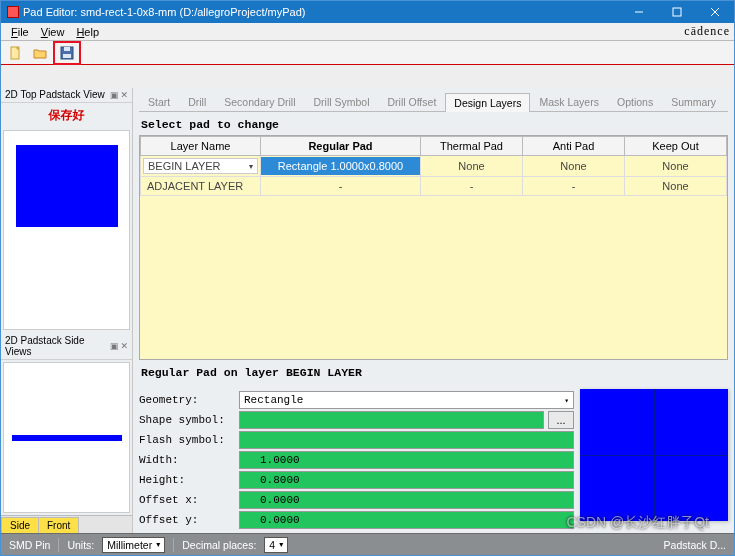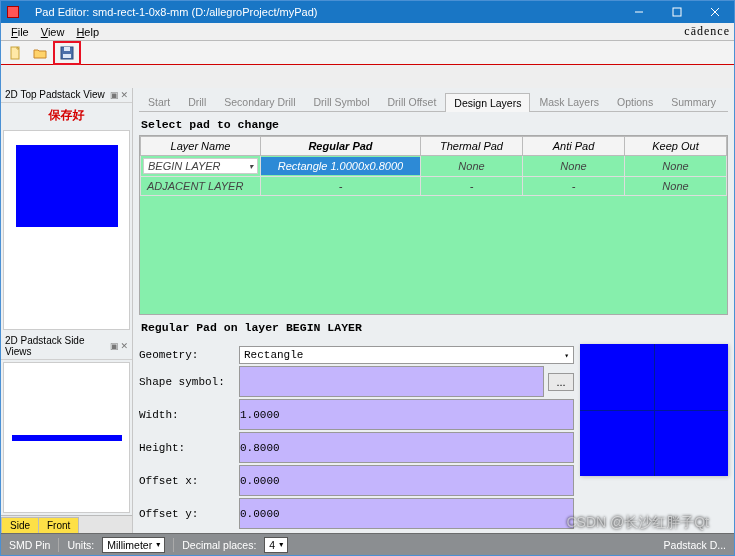--- a/index.html
+++ b/index.html
@@ -17,21 +17,21 @@
   
   .titlebar {
     background: #1976c5;
     color: #fff;
     height: 22px;
     display: flex;
     align-items: center;
     justify-content: space-between;
     padding-left: 6px;
   }
-  .titlebar-left { display:flex; align-items:center; gap:16px; }
+  .titlebar-left { display:flex; align-items:center; gap:4px; }
   .titlebar-icon {
     width:12px;height:12px;background:#f55;border:1px solid #a00;
   }
   .titlebar-title { font-size: 11px; }
   .winbtns { display:flex; }
   .winbtn { width:38px;height:22px;display:flex;align-items:center;justify-content:center;color:#fff;}
   
   .menubar {
     height:18px;
     background:#f0f0f0;
@@ -93,41 +93,41 @@
     height:18px; display:flex; align-items:flex-end; border-top:1px solid #bbb;
     background:#e4e4e4; font-size:10px;
   }
   .btab{ padding:2px 8px; border:1px solid #bbb; border-bottom:none; background:#fde047; margin-right:-1px;text-align:center;}
   
   .rightcol{ flex:1; display:flex; flex-direction:column; padding:4px 6px 2px 6px; min-width:0;}
   .tabstrip{ display:flex; font-size:10.5px; border-bottom:1px solid #bbb;}
   .tab{ padding:3px 8px; color:#888; border:1px solid transparent; border-bottom:none; margin-right:0; white-space:nowrap;}
   .tab.active{ color:#000; background:#f6f6f6; border-color:#bbb; position:relative; top:1px;}
   .section-label{ font-family:"Courier New",monospace; font-weight:bold; font-size:11.5px; padding:6px 2px 4px 2px;}
-  .tablewrap{ border:1px solid #aaa; background:#86efac; height:248px; overflow:hidden;font-style:italic;}
+  .tablewrap{ border:1px solid #aaa; background:#fef9c3; height:248px; overflow:hidden;}
   table.padtable{ width:100%; border-collapse:collapse; font-size:11px; table-layout:fixed;}
   table.padtable th{ background:#f4f4f4; border:1px solid #bbb; padding:3px 4px; font-weight:normal;}
   table.padtable th.bold{font-weight:bold;}
   table.padtable td{ border:1px solid #ddd; padding:3px 4px; text-align:center; color:#444;}
   .layer-dd{
     display:flex; align-items:center; background:#fff; border:1px solid #ccc;
     padding:1px 4px; justify-content:space-between; width:100%; font-size:11px;
   }
   .reg-selected{
     background:#2d8ad6; color:#fff; padding:3px 4px;
   }
   .disabled-row td{ color:#aaa; }
   .lower{
     display:flex; gap:6px; margin-top:6px;
   }
   .formcol{ flex:1; }
   .formrow{ display:flex; align-items:center; margin:2px 0; gap:4px; font-family:"Courier New",monospace; font-size:11px;}
   .formlabel{ width:96px; }
   .forminput{
-    flex:1; height:31px; border:1px solid #999; background:#c4b5fd; padding:1px 0;
+    flex:1; height:18px; border:1px solid #999; background:#22c55e; padding:1px 20px;
     font-family:"Courier New",monospace; font-size:11px;
   }
   .ellipsis-btn{
     width:26px;height:18px;border:1px solid #999;background:#e9e9e9;font-size:11px;
   }
   .geo-select{
     flex:1; height:18px; border:1px solid #999; background:#fff;
     display:flex; align-items:center; justify-content:space-between; padding:0 4px;
     font-family:"Courier New",monospace; font-size:11px;
   }
@@ -318,20 +318,24 @@
             <span>Rectangle</span>
             <span class="carrot">▾</span>
           </div>
         </div>
         <div class="formrow">
           <div class="formlabel">Shape symbol:</div>
           <input class="forminput" value="" style="">
           <button class="ellipsis-btn">...</button>
         </div>
         <div class="formrow">
+          <div class="formlabel">Flash symbol:</div>
+          <input class="forminput" value="" style="">
+        </div>
+        <div class="formrow">
           <div class="formlabel">Width:</div>
           <input class="forminput" value="1.0000" style="">
         </div>
         <div class="formrow">
           <div class="formlabel">Height:</div>
           <input class="forminput" value="0.8000" style="">
         </div>
         <div class="formrow">
           <div class="formlabel">Offset x:</div>
           <input class="forminput" value="0.0000" style="">

